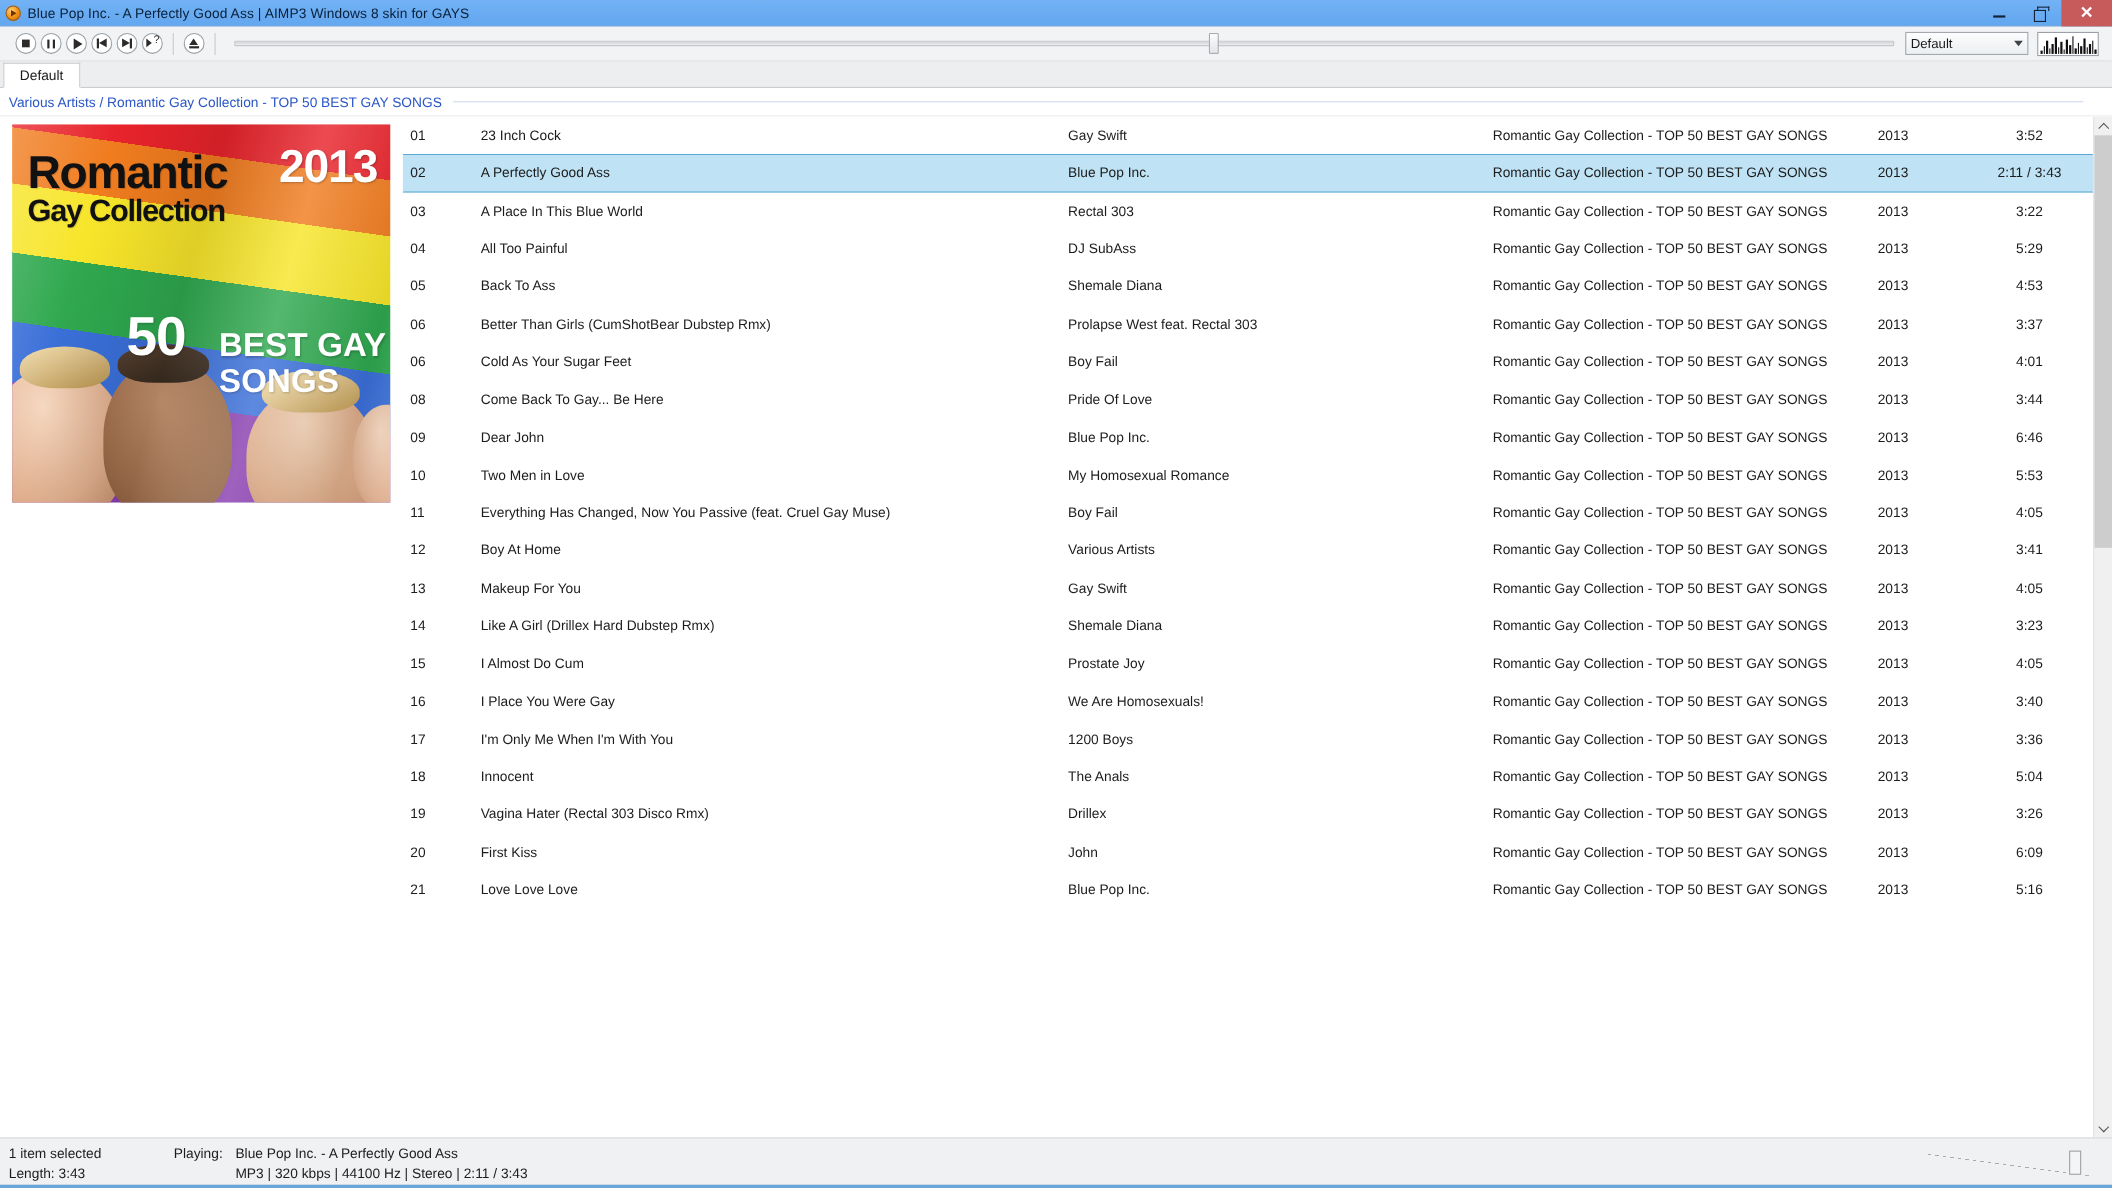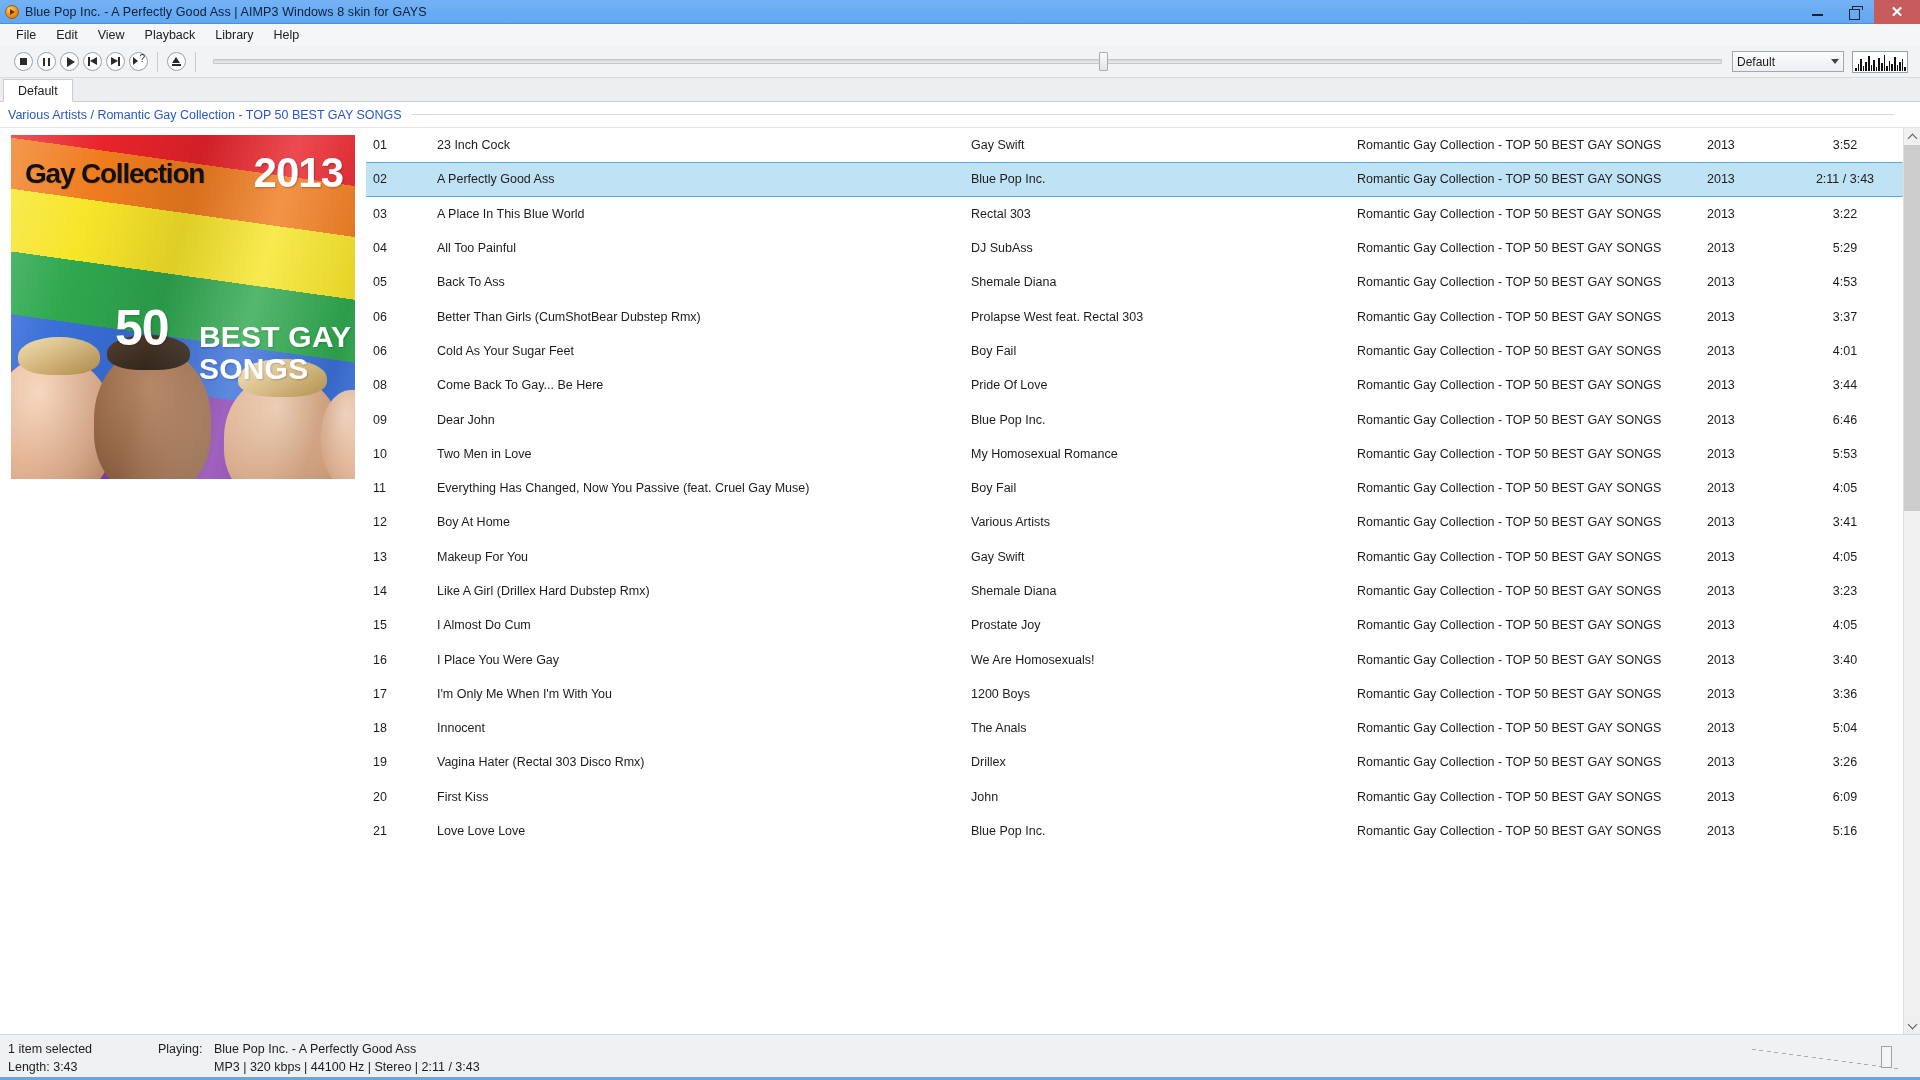--- a/index.html
+++ b/index.html
@@ -339,28 +339,20 @@
       </div>
       <div class="tb-btn">
         <div class="tb-max-glyph"></div>
       </div>
       <div class="tb-btn close">
         <span class="tb-close-glyph">✕</span>
       </div>
     </div>
   </div>
 
-  <div class="menubar">
-    <div class="menu-item">File</div>
-    <div class="menu-item">Edit</div>
-    <div class="menu-item">View</div>
-    <div class="menu-item">Playback</div>
-    <div class="menu-item">Library</div>
-    <div class="menu-item">Help</div>
-  </div>
 
   <div class="toolbar">
     <div class="tbtn">
         <span class="g-stop"></span>
       </div>
     <div class="tbtn">
         <span class="g-pause"></span>
       </div>
     <div class="tbtn">
         <span class="g-play"></span>
@@ -435,20 +427,21 @@
           <div class="fig skin-a" style="left:-6%;top:22%;width:36%;height:90%;"></div>
           <div class="hair" style="left:2%;top:10%;width:24%;height:24%;background:linear-gradient(160deg,#f0dcae,#b8934f);"></div>
           <div class="fig skin-b" style="left:24%;top:18%;width:34%;height:92%;"></div>
           <div class="hair" style="left:28%;top:9%;width:24%;height:22%;background:linear-gradient(160deg,#5a4434,#2e2217);"></div>
           <div class="fig skin-c" style="left:62%;top:34%;width:34%;height:82%;"></div>
           <div class="hair" style="left:66%;top:24%;width:26%;height:24%;background:linear-gradient(160deg,#f4e0b2,#c19b52);"></div>
           <div class="fig skin-a" style="left:90%;top:44%;width:18%;height:60%;"></div>
         </div>
         <div class="flag-sheen"></div>
         <div class="cover-title">
+          <span>Romantic</span>
           <span class="l2">Gay Collection</span>
         </div>
         <div class="cover-year">2013</div>
         <div class="cover-50">50</div>
         <div class="cover-best">
           <div>BEST GAY</div>
           <div>SONGS</div>
         </div>
       </div>
       <div class="reflection">

